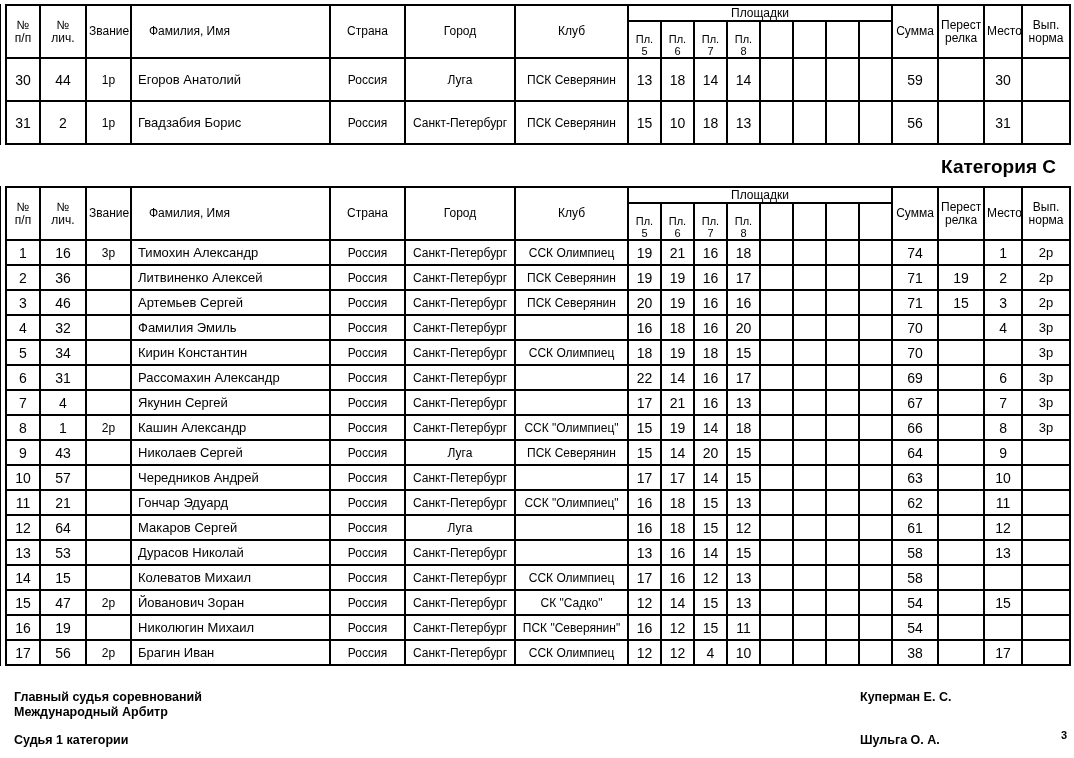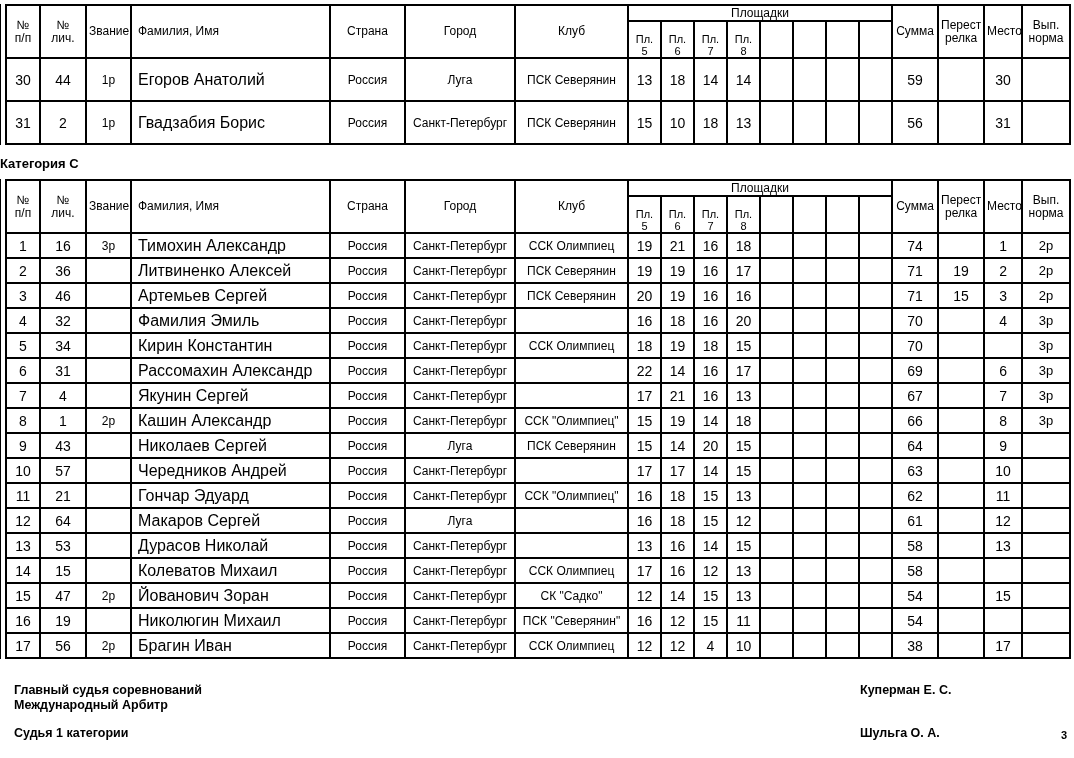--- a/index.html
+++ b/index.html
@@ -28,55 +28,55 @@
     padding: 0 2px;
     text-align: center;
     vertical-align: middle;
   }
   thead th {
     font-weight: normal;
     font-size: 12px;
     line-height: 13px;
     white-space: pre-line;
   }
-  th.h-name { text-align: left; padding-left: 6px; }
+  th.h-name { text-align: left; padding-left: 17px; }
   tr.group-row th.group { height: 16px; margin-top: 29px; }
   th.sub {
     height: 19px;
     font-size: 11px;
     line-height: 12px;
     vertical-align: top;
     white-space: pre-line;
     padding-top: 11px;
   }
   tbody tr { height: 25px; }
   table.cont tbody tr { height: 43px; }
 
   td { font-size: 14px; }
   td.c-rank, td.c-country, td.c-city, td.c-club { font-size: 12px; }
   td.c-norm { font-size: 13px; }
-  td.c-name { font-size: 16px; text-align: left; padding-left: 6px; }
+  td.c-name { font-size: 13px; text-align: left; padding-left: 6px; }
 
   col.w-num   { width: 34px; }
   col.w-id    { width: 46px; }
   col.w-rank  { width: 45px; }
   col.w-name  { width: 199px; }
   col.w-country { width: 75px; }
   col.w-city  { width: 110px; }
   col.w-club  { width: 113px; }
   col.w-score { width: 33px; }
   col.w-sum   { width: 46px; }
   col.w-shoot { width: 46px; }
   col.w-place { width: 38px; }
   col.w-norm  { width: 48px; }
 
   .category-heading {
-    text-align: left;
+    text-align: right;
     font-weight: bold;
-    font-size: 13px;
+    font-size: 19px;
     margin: 11px 18px 8px 0;
   }
 
   .signatures {
     margin: 24px 0 0 14px;
     font-weight: bold;
     font-size: 12.5px;
     line-height: 15px;
   }
   .sig-block { position: relative; margin-bottom: 13px; }

